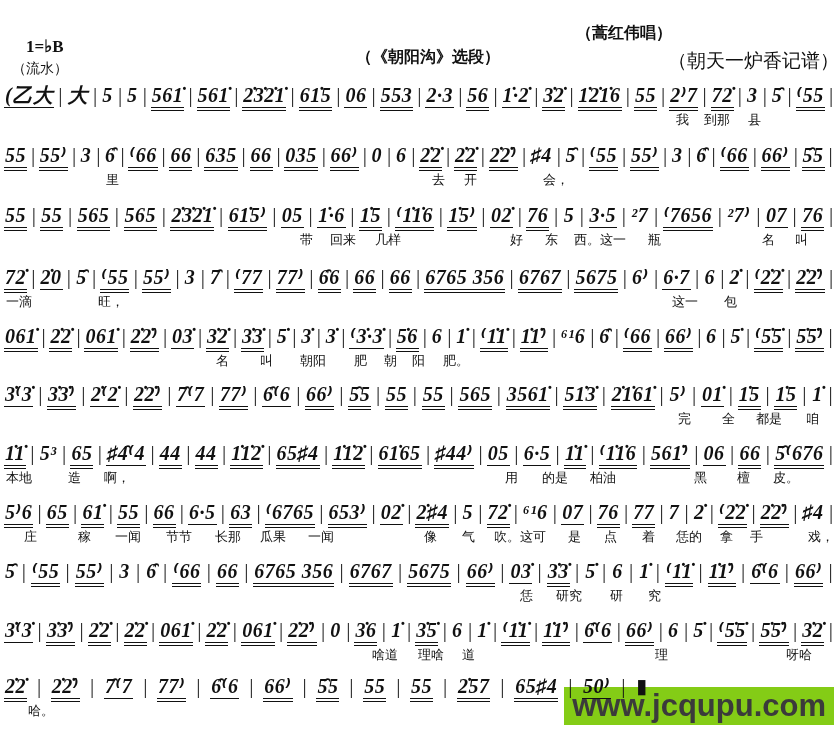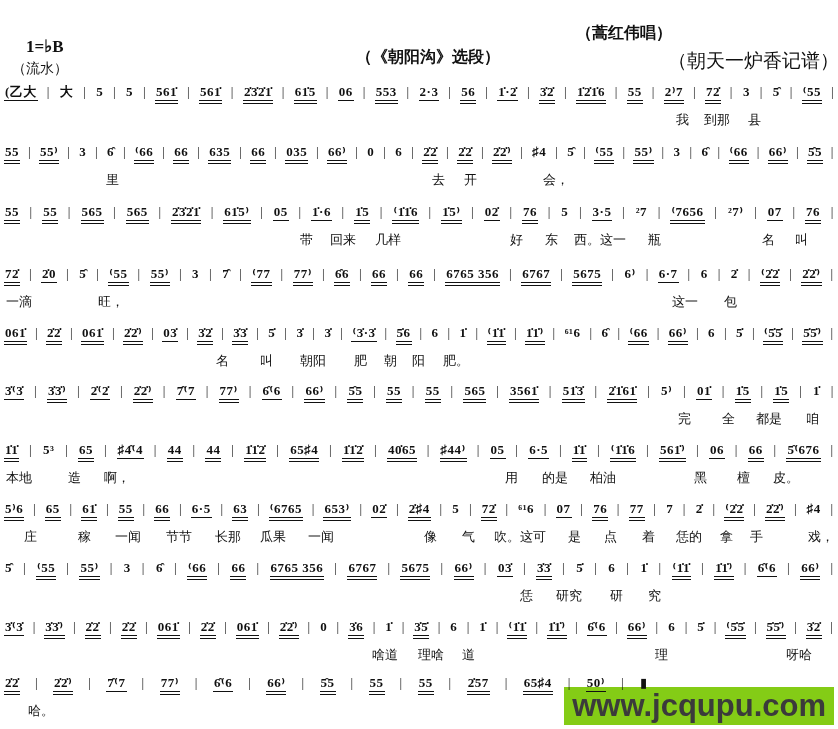--- a/index.html
+++ b/index.html
@@ -18,21 +18,21 @@
   #singer{left:552px;top:23px;font-size:16px;font-weight:700;margin-left:24px;}
   #subtitle{left:356px;top:47px;font-size:16px;font-weight:700;}
   #transcriber{left:668px;top:48px;font-size:19px;}
   .noterow{
     position:absolute;left:4px;
     display:flex;justify-content:space-between;align-items:baseline;
     white-space:nowrap;
   }
   .notes{
     font-family:"Liberation Serif","DejaVu Sans",serif;
-    font-weight:700;font-size:13px;letter-spacing:0.5px;
+    font-weight:700;font-size:20px;letter-spacing:0.5px;font-style:italic;
   }
   .cell{padding:0 1px;line-height:1.15;}
   .u1{border-bottom:1.5px solid #111;}
   .u2{border-bottom:4px double #111;}
   .bar{font-weight:400;padding:0;}
   .lyr{
     position:absolute;font-size:13px;color:#111;white-space:nowrap;
     font-family:"DejaVu Sans","Liberation Sans",sans-serif;
   }
   #watermark{
@@ -367,21 +367,21 @@
       <span class="cell u2">44</span>
       <span class="bar">|</span>
       <span class="cell u2">44</span>
       <span class="bar">|</span>
       <span class="cell u2">1̇1̇2̇</span>
       <span class="bar">|</span>
       <span class="cell u2">65♯4</span>
       <span class="bar">|</span>
       <span class="cell u2">1̇1̇2̇</span>
       <span class="bar">|</span>
-      <span class="cell u2">40̇65</span>
+      <span class="cell u2">61̇65</span>
       <span class="bar">|</span>
       <span class="cell u2">♯44⁾</span>
       <span class="bar">|</span>
       <span class="cell u1">05</span>
       <span class="bar">|</span>
       <span class="cell u1">6·5</span>
       <span class="bar">|</span>
       <span class="cell u2">1̇1̇</span>
       <span class="bar">|</span>
       <span class="cell u2">⁽1̇1̇6</span>

